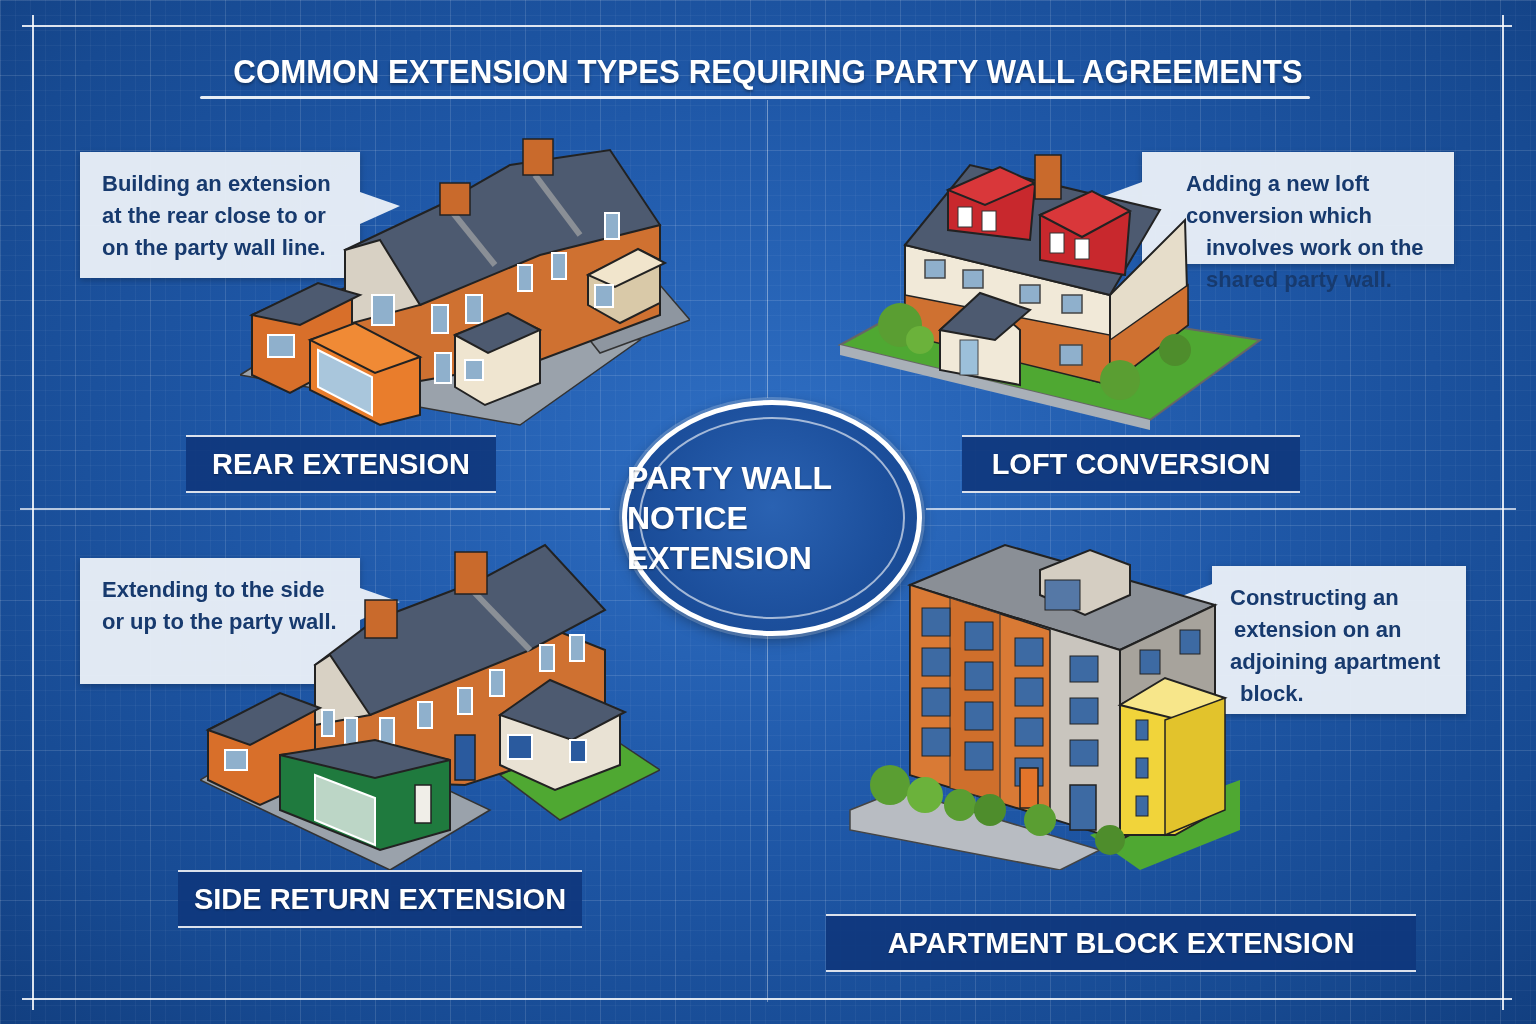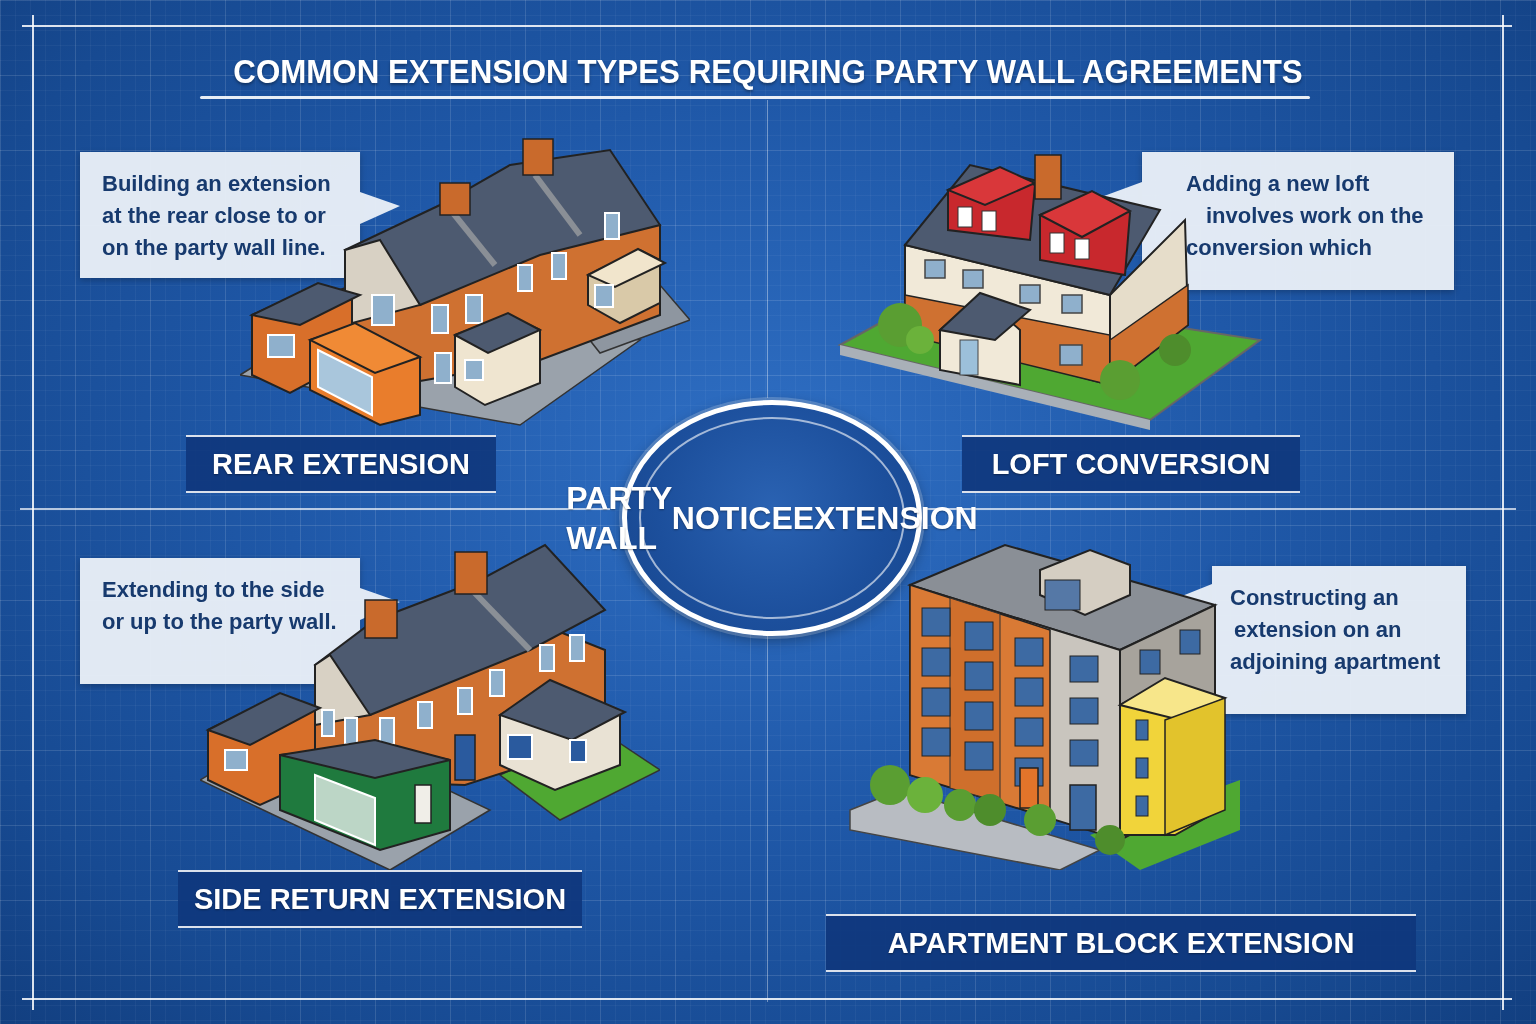--- a/index.html
+++ b/index.html
@@ -36,21 +36,21 @@
     position: absolute; height: 54px; background: rgba(15,55,125,0.92);
     border-top: 2px solid rgba(255,255,255,0.85); border-bottom: 2px solid rgba(255,255,255,0.85);
     color: #fff; font-family: "Liberation Sans", sans-serif; font-weight: bold;
     font-size: 29px; line-height: 54px; text-align: center; box-sizing: content-box;
     text-shadow: 0 1px 2px rgba(0,0,0,0.4);
   }
   .badge {
     position: absolute; left: 622px; top: 400px; width: 290px; height: 226px;
     border-radius: 50%; background: radial-gradient(circle at 50% 45%, #2a62b2 0%, #1c4f9c 60%, #17458c 100%);
     border: 5px solid #fff; box-shadow: 0 0 0 3px rgba(255,255,255,0.2), 0 4px 14px rgba(0,0,0,0.35);
-    display: flex; flex-direction: row; align-items: center; justify-content: center;
+    display: flex; flex-direction: column; justify-content: center;
   }
   .badge-inner {
     position: absolute; inset: 12px; border-radius: 50%; border: 2px solid rgba(255,255,255,0.6);
   }
   .badge-line {
     color: #fff; font-family: "Liberation Sans", sans-serif; font-weight: bold;
     font-size: 32px; line-height: 40px; position: relative; text-shadow: 0 1px 2px rgba(0,0,0,0.35);
   }
   .illus { position: absolute; }
 </style>
@@ -116,24 +116,25 @@
   <polygon points="215,210 268,188 300,205 248,228" fill="#4d5a70" stroke="#222" stroke-width="2"></polygon>
   <rect x="225" y="235" width="18" height="20" fill="#8fb0cc" stroke="#fff" stroke-width="2"></rect>
 
   <polygon points="348,150 400,125 420,135 420,178 380,198 348,180" fill="#d9c9a8" stroke="#222" stroke-width="2"></polygon>
   <polygon points="348,150 398,124 425,138 375,162" fill="#f1e5cc" stroke="#222" stroke-width="2"></polygon>
   <rect x="355" y="160" width="18" height="22" fill="#8fb0cc" stroke="#fff" stroke-width="2"></rect>
 </svg>
 
 <div class="label" style="left:186px;top:435px;width:310px;">REAR EXTENSION</div>
 
-<div class="callout" style="left:1142px;top:152px;width:312px;height:138px;padding-left:44px;">
+<div class="callout" style="left:1142px;top:152px;width:312px;height:112px;padding-left:44px;">
   <div>Adding a new loft</div>
+  <div>conversion which</div>
   <div style="padding-left:20px;">involves work on the</div>
-  <div>conversion which</div>
+  <div style="padding-left:20px;">shared party wall.</div>
   <div class="tail" style="left:-38px;top:30px;border-top:14px solid transparent;border-bottom:18px solid transparent;border-right:38px solid rgba(233,239,247,0.96);"></div>
 </div>
 
 <svg class="illus" style="left:830px;top:145px;" width="440" height="285" viewBox="0 0 440 285">
 
   <polygon points="10,200 110,145 430,195 320,275" fill="#4fa832" stroke="#666" stroke-width="2"></polygon>
   <polygon points="10,200 320,275 320,285 10,210" fill="#a9b0b8"></polygon>
 
   <polygon points="75,100 280,150 280,240 75,185" fill="#f1e9d8" stroke="#222" stroke-width="2"></polygon>
   <polygon points="75,150 280,190 280,240 75,190" fill="#cf7131" stroke="#222" stroke-width="1.5"></polygon>
@@ -228,20 +229,21 @@
   <rect x="308" y="195" width="24" height="24" fill="#2a5a9e" stroke="#fff" stroke-width="2"></rect>
   <rect x="370" y="200" width="16" height="22" fill="#2a5a9e" stroke="#fff" stroke-width="2"></rect>
 </svg>
 
 <div class="label" style="left:178px;top:870px;width:404px;">SIDE RETURN EXTENSION</div>
 
 <div class="callout" style="left:1212px;top:566px;width:254px;height:148px;padding-left:18px;">
   <div>Constructing an</div>
   <div style="padding-left:4px;">extension on an</div>
   <div>adjoining apartment</div>
+  <div style="padding-left:10px;">block.</div>
   <div class="tail" style="left:-30px;top:18px;border-top:12px solid transparent;border-bottom:16px solid transparent;border-right:30px solid rgba(233,239,247,0.96);"></div>
 </div>
 
 <svg class="illus" style="left:840px;top:540px;" width="400" height="330" viewBox="0 0 400 330">
 
   <polygon points="10,270 60,250 260,310 220,330 10,290" fill="#b8bcc2" stroke="#444" stroke-width="1.5"></polygon>
   <polygon points="250,295 400,240 400,290 300,330" fill="#4fa832"></polygon>
 
   <polygon points="70,45 165,5 375,65 280,110" fill="#8a8f96" stroke="#222" stroke-width="2"></polygon>
 

